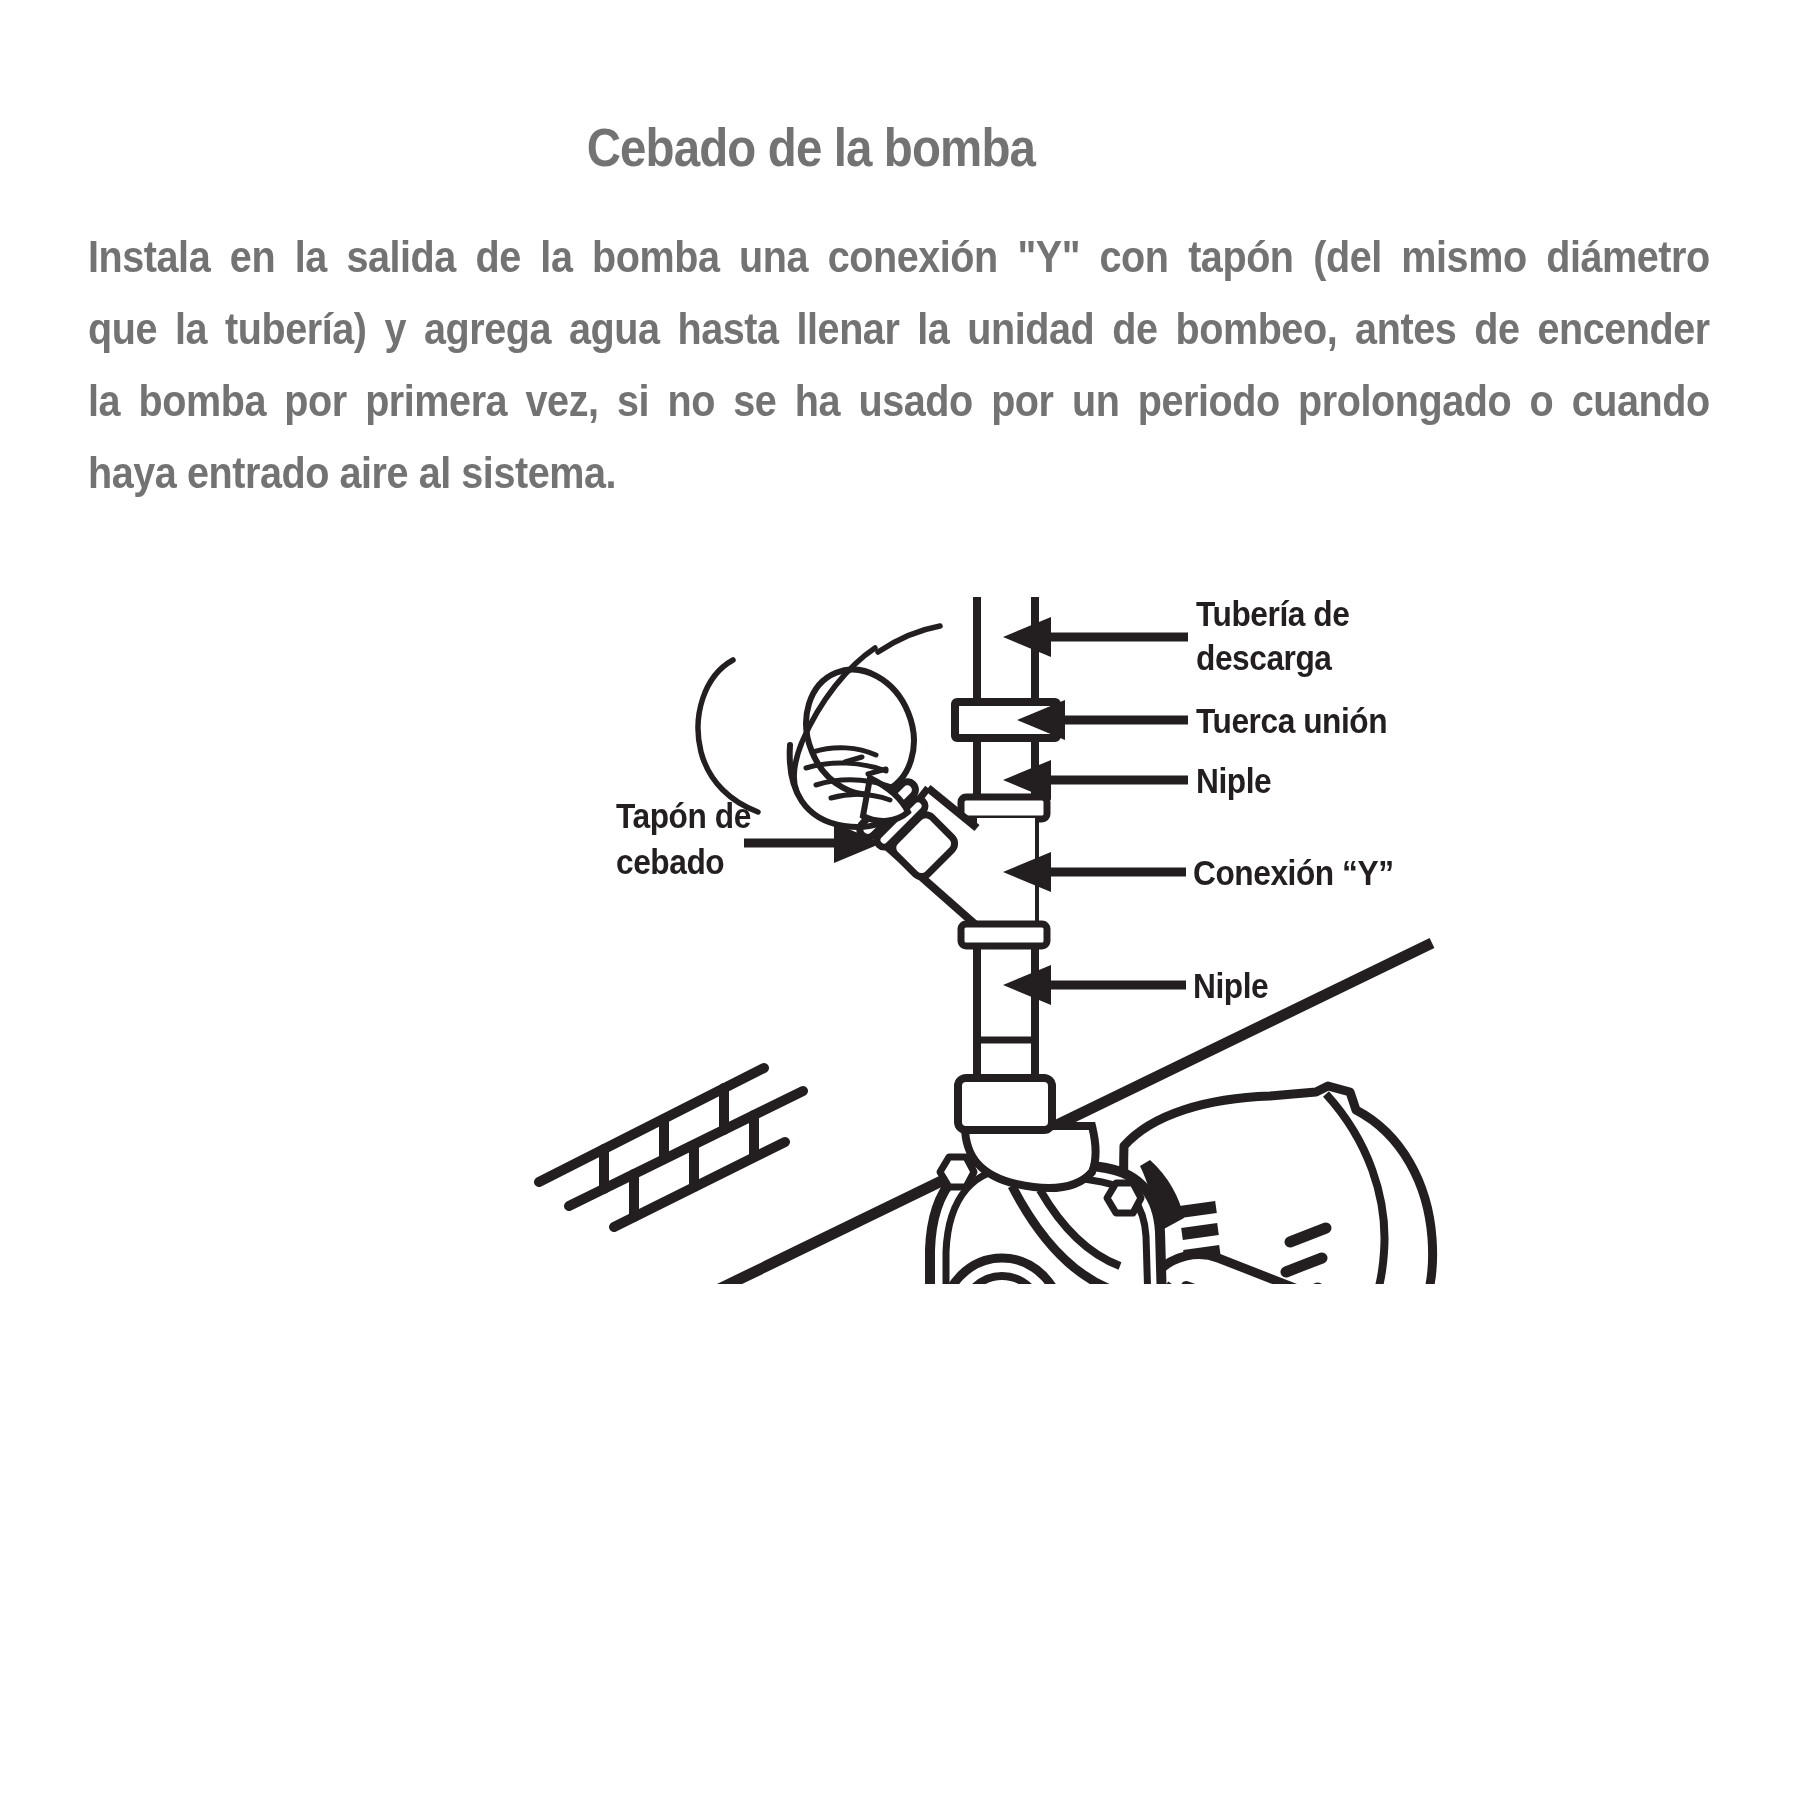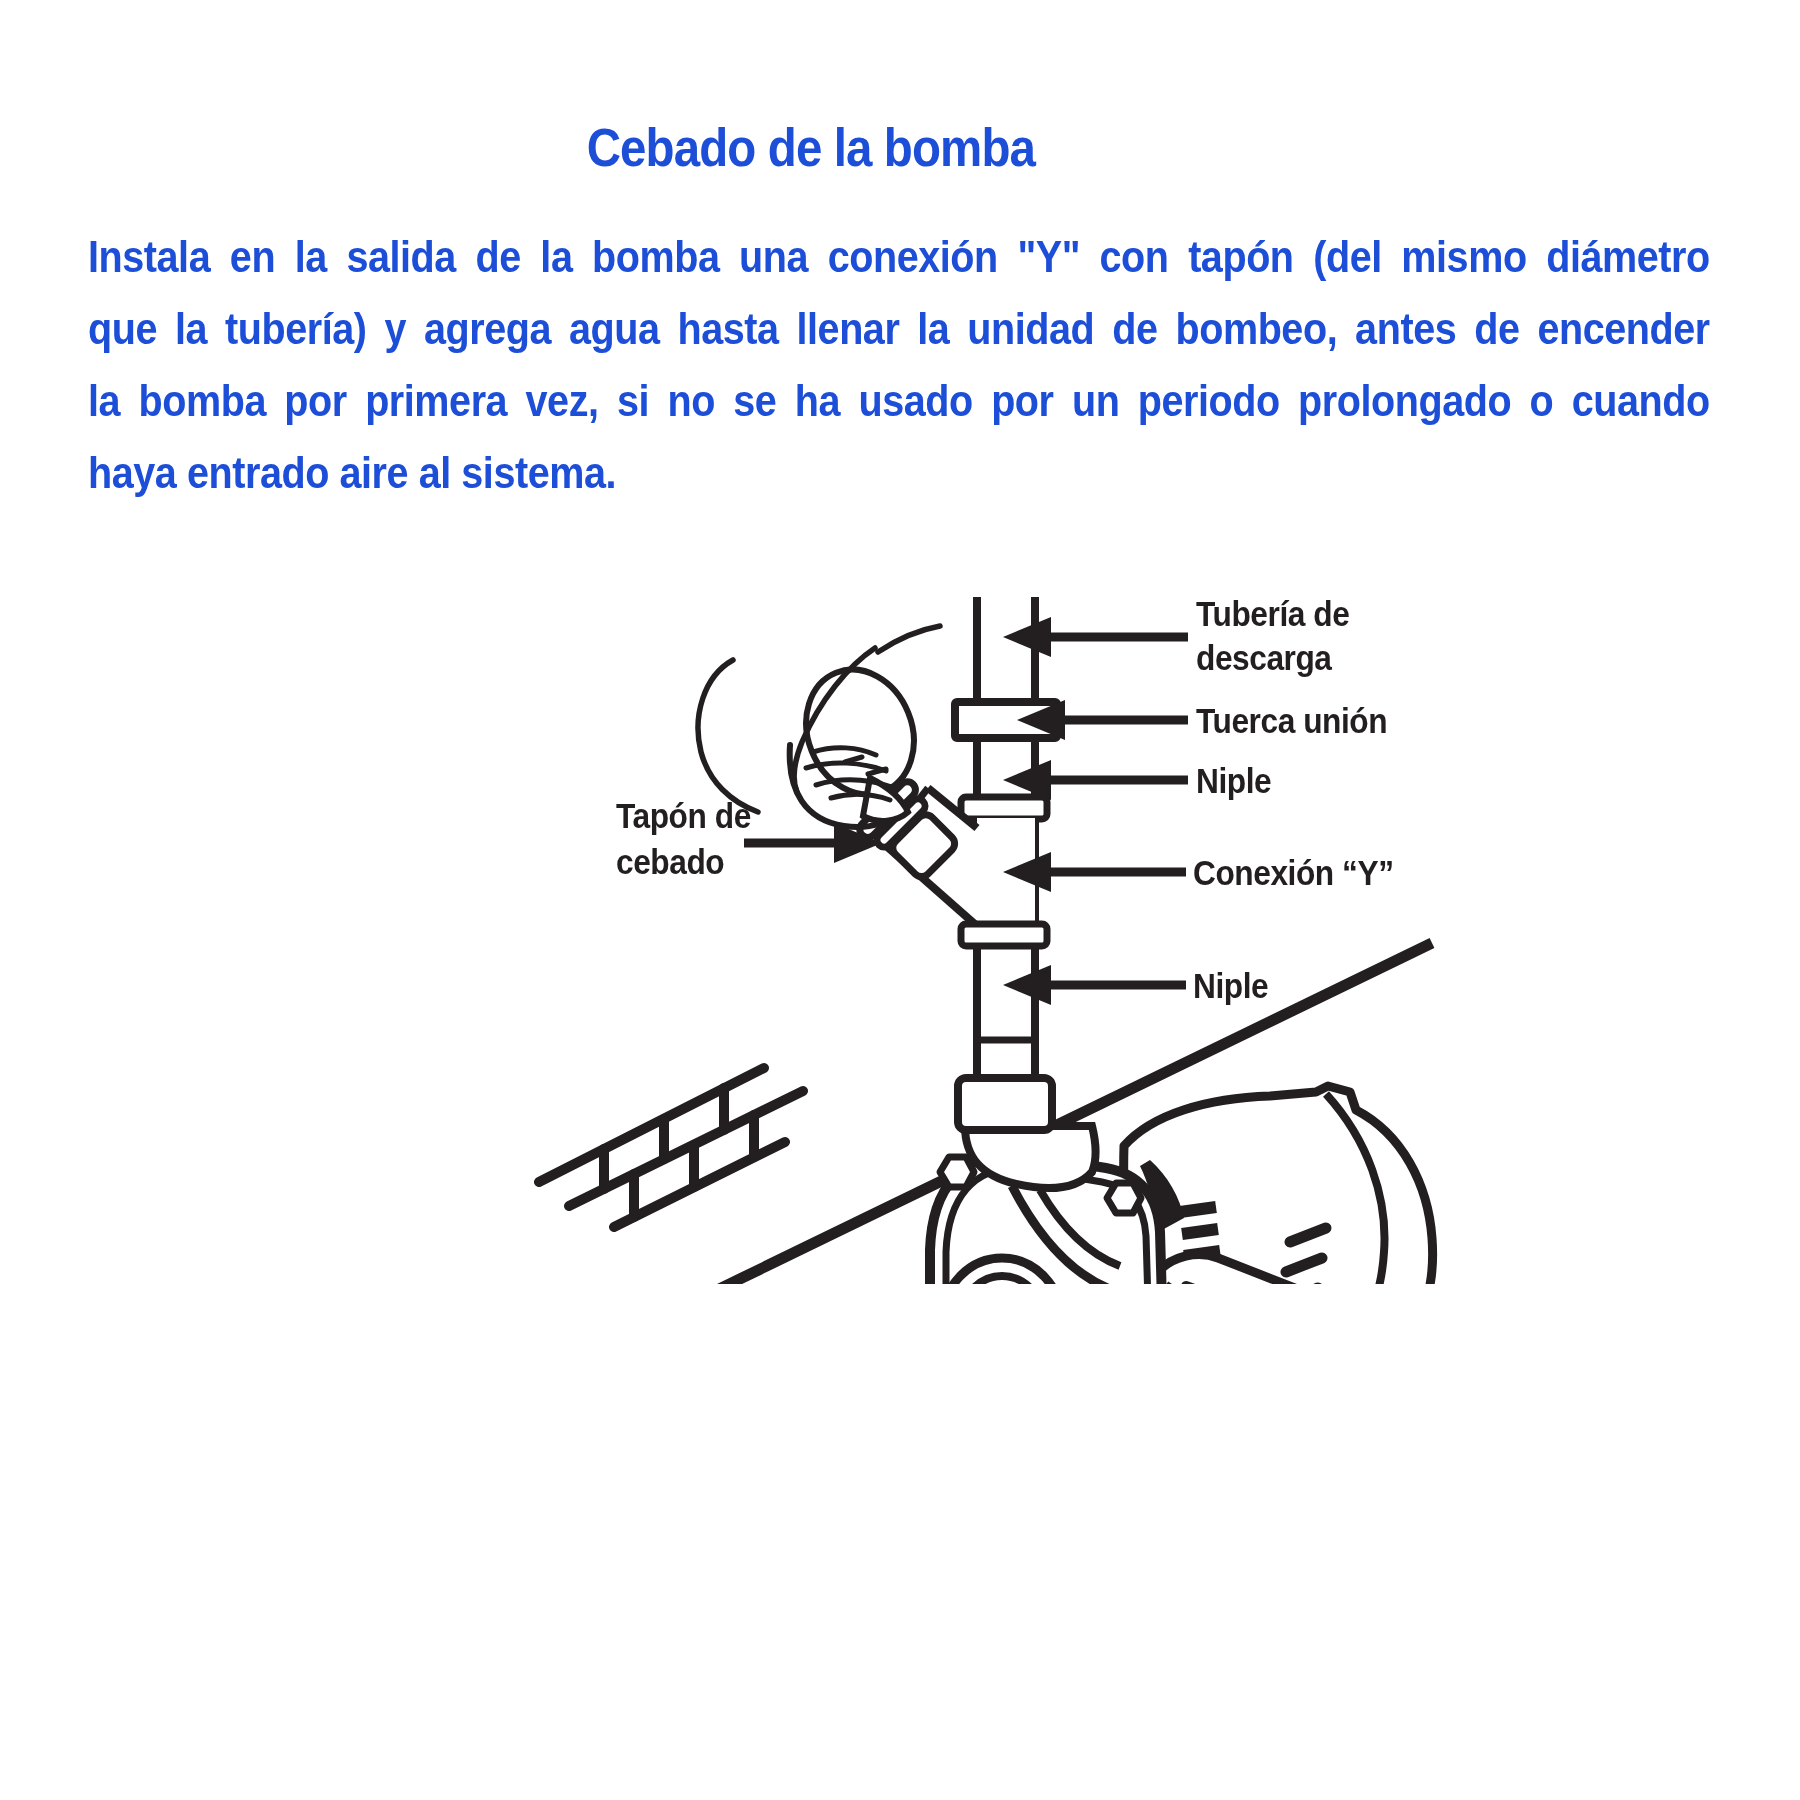--- a/index.html
+++ b/index.html
@@ -1,17 +1,17 @@
 <!DOCTYPE html>
 <html><head>
 <meta charset="utf-8">
 <style>
   html,body{margin:0;padding:0;background:#fff;}
   .page{position:relative;width:1800px;height:1284px;background:#ffffff;overflow:hidden;
-        font-family:"Liberation Sans",sans-serif;color:#1d4ed8;}
+        font-family:"Liberation Sans",sans-serif;color:#737373;}
   
   .cond{transform:scaleX(0.879);transform-origin:0 0;width:1845px;}
   .title{position:absolute;top:116px;left:0;font-size:54px;font-weight:700;
          text-align:center;letter-spacing:-1px;white-space:nowrap;}
   .para{position:absolute;top:221px;left:88px;font-size:45px;font-weight:700;
         line-height:72px;letter-spacing:-0.5px;}
   .pl{white-space:nowrap;}
   .pl.j{text-align:justify;text-align-last:justify;white-space:normal;height:72px;overflow:hidden;}
   svg{position:absolute;left:0;top:0;}
   .lbl{font-family:"Liberation Sans",sans-serif;font-size:36px;font-weight:700;

